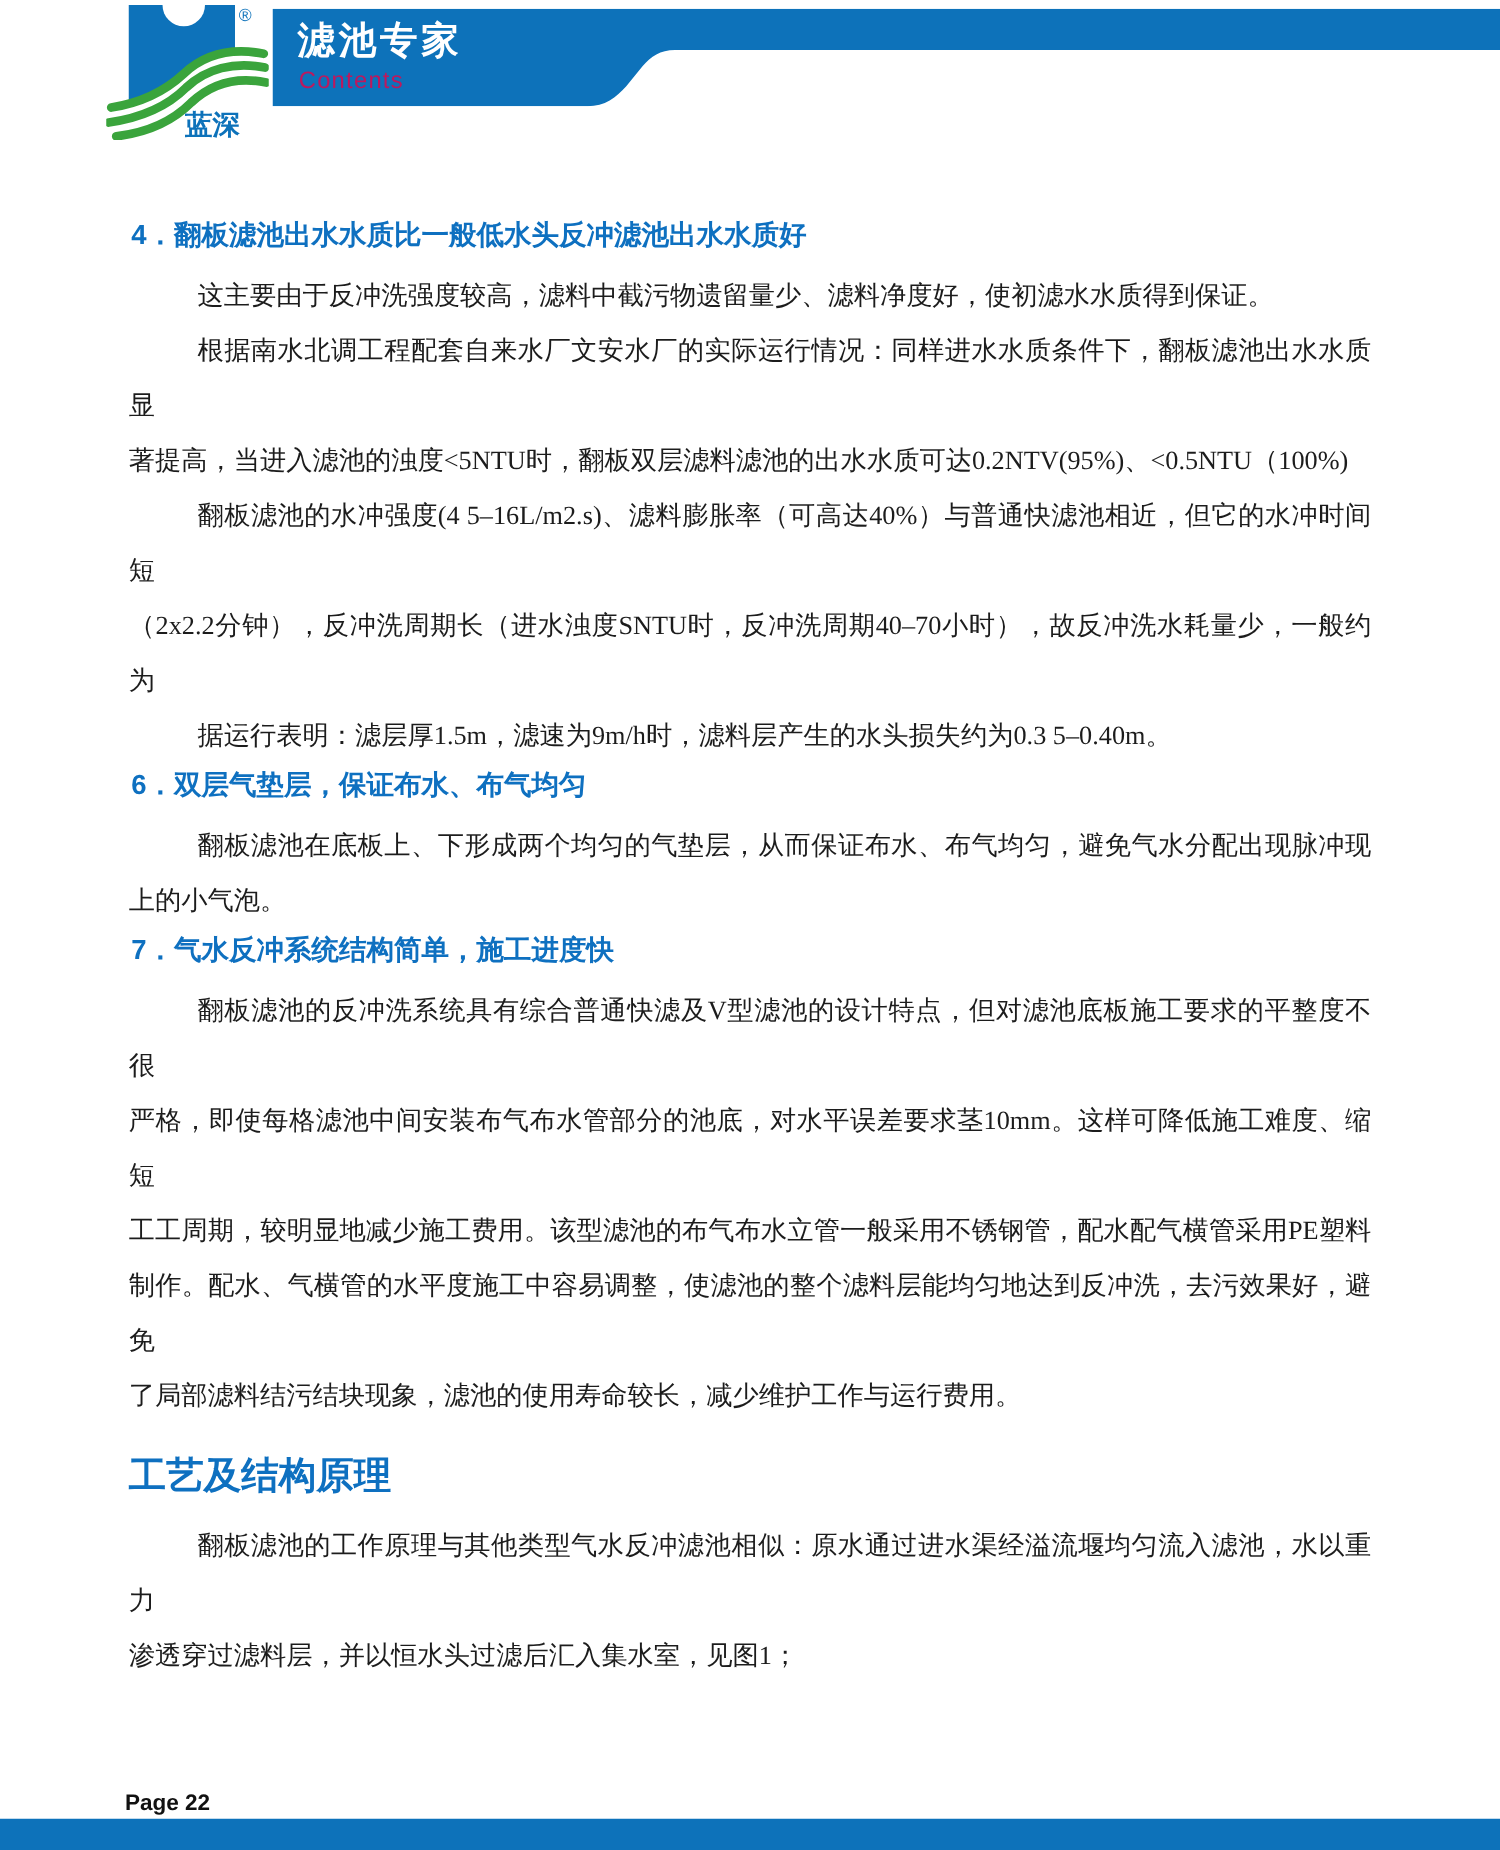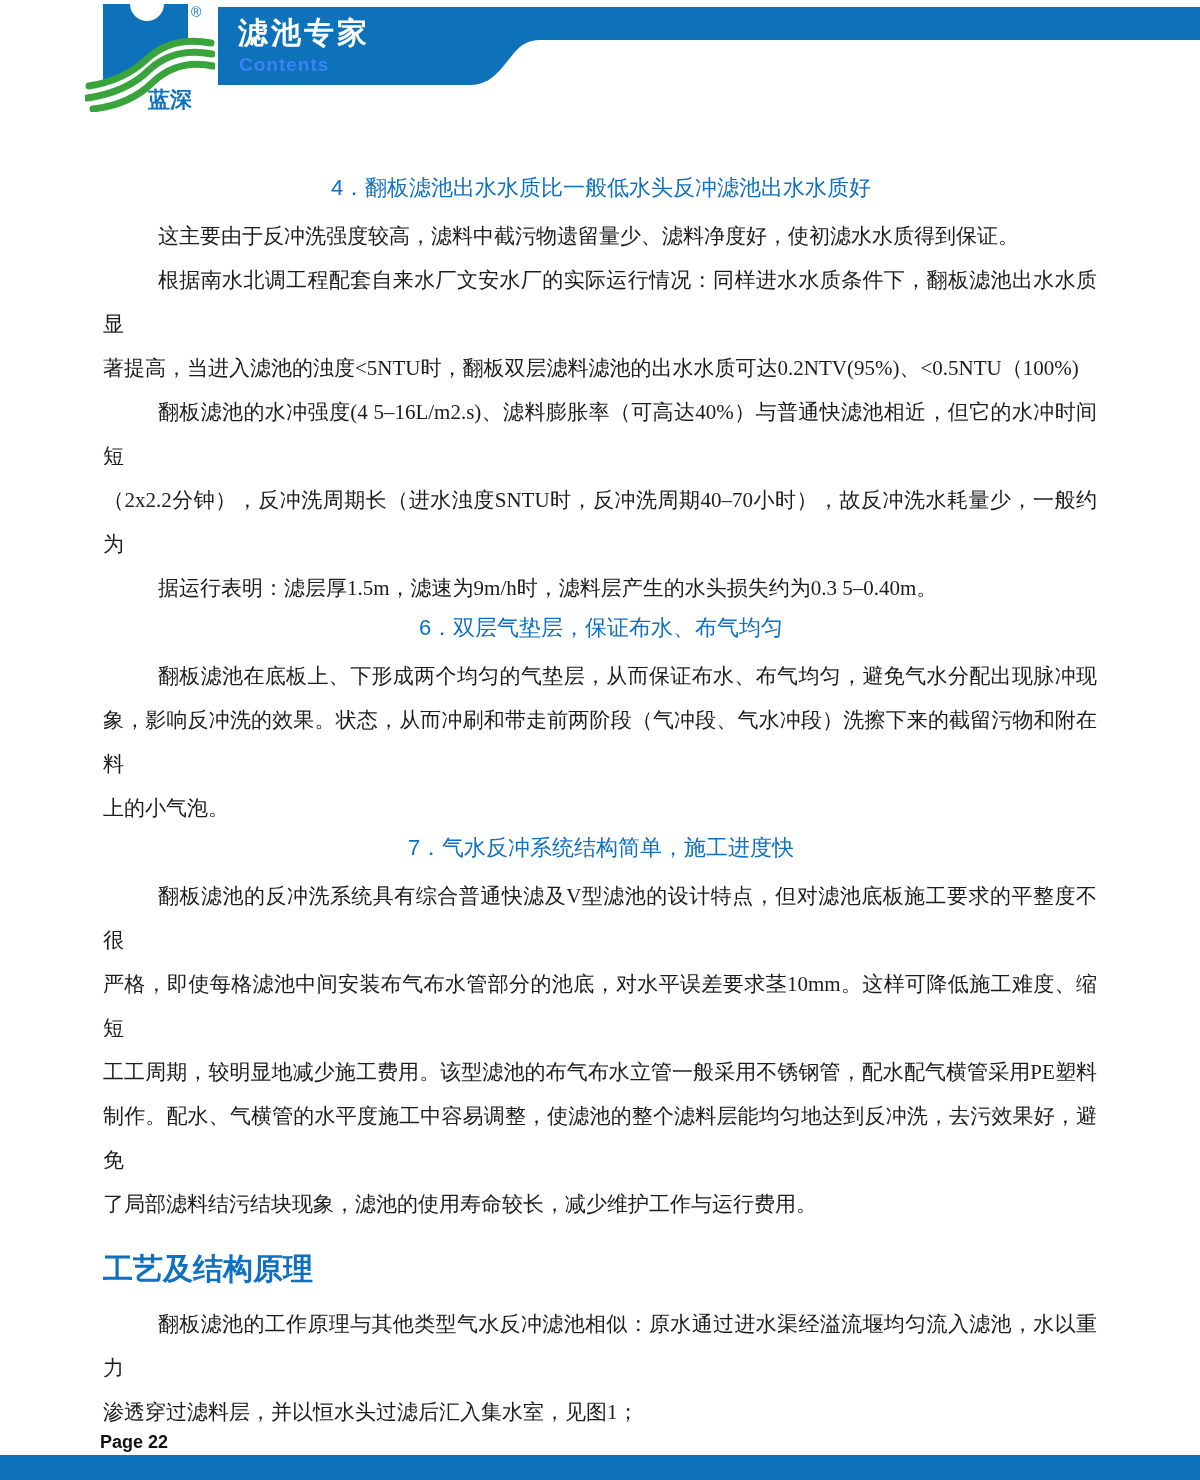--- a/index.html
+++ b/index.html
@@ -6,28 +6,28 @@
   .page{position:relative;width:1200px;height:1480px;background:#ffffff;overflow:hidden;
         font-family:"Liberation Serif","DejaVu Serif",serif;}
 
   
   .logo{position:absolute;left:85px;top:2px;width:130px;height:110px;}
   .banner{position:absolute;left:218px;top:7px;width:982px;height:78px;}
   .banner svg{position:absolute;left:0;top:0;width:100%;height:100%;}
   .banner-title{position:absolute;left:20px;top:11px;color:#ffffff;
         font-family:"Liberation Sans","DejaVu Sans",sans-serif;font-weight:bold;
         font-size:30px;line-height:1;letter-spacing:3px;}
-  .banner-subtitle{position:absolute;left:21px;top:48px;color:#3b82f6;
-        font-family:"Liberation Sans","DejaVu Sans",sans-serif;font-weight:bold;
+  .banner-subtitle{position:absolute;left:21px;top:48px;color:#be185d;
+        font-family:"Liberation Sans","DejaVu Sans",sans-serif;font-weight:normal;
         font-size:19px;line-height:1;letter-spacing:1px;}
 
   
   .content{position:absolute;left:103px;top:170px;width:994px;color:#1c1c1c;}
   .sec-heading{color:#0e70c0;font-family:"Liberation Sans","DejaVu Sans",sans-serif;
-        font-weight:normal;font-size:22px;line-height:28px;margin:4px 0 12px 2px;text-align:center;}
+        font-weight:bold;font-size:22px;line-height:28px;margin:4px 0 12px 2px;}
   .big-heading{color:#0e70c0;font-family:"Liberation Sans","DejaVu Sans",sans-serif;
         font-weight:bold;font-size:30px;line-height:38px;margin:24px 0 14px 0;}
   .para{margin:0;}
   .line{font-size:21px;line-height:44px;}
   .line.full{text-align:justify;text-align-last:justify;}
   .line.indent{text-indent:55px;}
 
   
   .footer-page{position:absolute;left:100px;top:1431px;color:#111111;
         font-family:"Liberation Sans","DejaVu Sans",sans-serif;font-weight:bold;
@@ -78,21 +78,20 @@
       <div class="para">
         <div class="line indent full">翻板滤池的水冲强度(4 5–16L/m2.s)、滤料膨胀率（可高达40%）与普通快滤池相近，但它的水冲时间短</div>
         <div class="line full">（2x2.2分钟），反冲洗周期长（进水浊度SNTU时，反冲洗周期40–70小时），故反冲洗水耗量少，一般约为</div>
       </div>
       <div class="para">
         <div class="line indent">据运行表明：滤层厚1.5m，滤速为9m/h时，滤料层产生的水头损失约为0.3 5–0.40m。</div>
       </div>
       <div class="sec-heading">6．双层气垫层，保证布水、布气均匀</div>
       <div class="para">
         <div class="line indent full">翻板滤池在底板上、下形成两个均匀的气垫层，从而保证布水、布气均匀，避免气水分配出现脉冲现</div>
-        <div class="line full">象，影响反冲洗的效果。状态，从而冲刷和带走前两阶段（气冲段、气水冲段）洗擦下来的截留污物和附在料</div>
         <div class="line">上的小气泡。</div>
       </div>
       <div class="sec-heading">7．气水反冲系统结构简单，施工进度快</div>
       <div class="para">
         <div class="line indent full">翻板滤池的反冲洗系统具有综合普通快滤及V型滤池的设计特点，但对滤池底板施工要求的平整度不很</div>
         <div class="line full">严格，即使每格滤池中间安装布气布水管部分的池底，对水平误差要求茎10mm。这样可降低施工难度、缩短</div>
         <div class="line full">工工周期，较明显地减少施工费用。该型滤池的布气布水立管一般采用不锈钢管，配水配气横管采用PE塑料</div>
         <div class="line full">制作。配水、气横管的水平度施工中容易调整，使滤池的整个滤料层能均匀地达到反冲洗，去污效果好，避免</div>
         <div class="line">了局部滤料结污结块现象，滤池的使用寿命较长，减少维护工作与运行费用。</div>
       </div>

